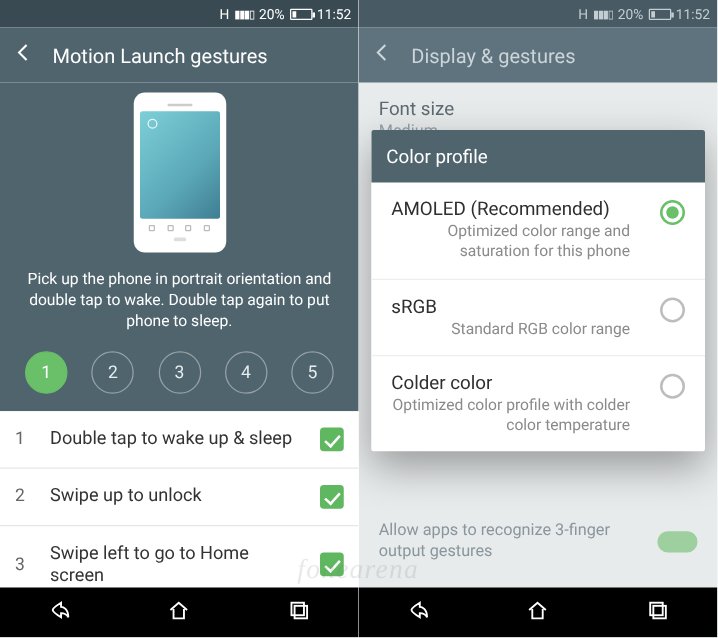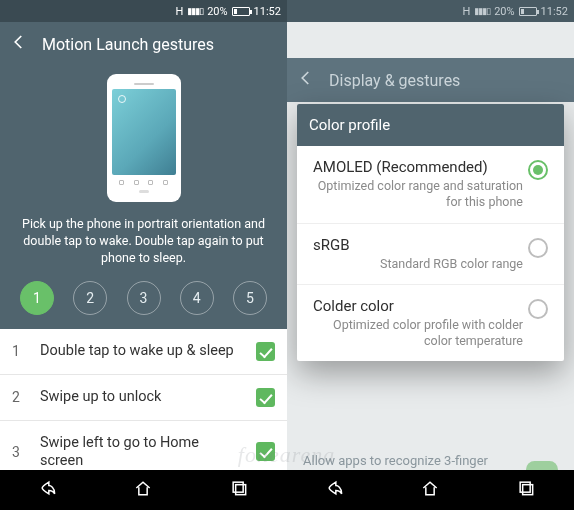--- a/index.html
+++ b/index.html
@@ -6,21 +6,21 @@
 body { background:#fff; width:574px; height:510px; overflow:hidden; position:relative; }
 .screens { display:flex; width:574px; height:510px; }
 .screen { width:287px; height:510px; position:relative; overflow:hidden; background:#fff; display:flex; flex-direction:column; }
 .statusbar { height:22px; background:#3a4a52; color:#fff; display:flex; align-items:center; justify-content:flex-end; padding:0 6px; font-size:11px; gap:4px; }
 .statusbar.dim { background:#485a63; color:#c4cdd2; }
 .statusbar .sig { font-size:9px; letter-spacing:-1px; }
 .statusbar .bat { display:inline-block; width:18px; height:9px; border:1px solid currentColor; border-radius:1px; position:relative; }
 .statusbar .bat::after { content:''; position:absolute; right:-3px; top:2px; width:2px; height:4px; background:currentColor; }
 .statusbar .bat .fill { position:absolute; left:1px; top:1px; bottom:1px; width:20%; background:currentColor; }
 .appbar { height:44px; background:#50646e; color:#fff; display:flex; align-items:center; padding:0 10px; gap:14px; font-size:16px; }
-.appbar.dim { background:#5e737e; color:#cbd5da;margin-top:36px; }
+.appbar.dim { background:#5e737e; color:#cbd5da; }
 .appbar .back svg { width:18px; height:18px; fill:none; stroke:currentColor; stroke-width:2.2; }
 .hero { background:#50646e; color:#fff; text-align:center; padding:8px 12px 0; }
 .phone { width:74px; height:128px; background:#fff; border-radius:9px; margin:0 auto 8px; padding:9px 5px; display:flex; flex-direction:column; }
 .phone .spk { width:20px; height:2px; background:#ccc; border-radius:2px; margin:0 auto 4px; }
 .phone .scr { flex:1; background:linear-gradient(135deg,#7ccfd8,#5ba8b8 60%,#3f7e92); border-radius:2px; position:relative; }
 .phone .scr::before { content:''; position:absolute; left:6px; top:6px; width:6px; height:6px; border:1.5px solid rgba(255,255,255,.85); border-radius:50%; }
 .phone .dock { height:9px; display:flex; justify-content:space-around; align-items:center; margin-top:3px; padding:0 3px; }
 .phone .dock i { width:5px; height:5px; border:1px solid #bbb; border-radius:1px; }
 .phone .home { width:10px; height:3px; background:#ddd; border-radius:2px; margin:3px auto 0; }
 .hero-text { font-size:12.5px; line-height:1.35; text-align:center; padding:6px 2px 10px; }
@@ -38,21 +38,21 @@
 
 .backdrop { position:absolute; inset:0; background:#e8ebec; }
 .bd-section { padding:12px 16px 4px; color:#7c8a91; font-size:13.5px; }
 .bd-title { color:#5e6b72; font-size:15px; margin-bottom:2px; }
 .bd-sub { color:#95a2a9; font-size:13px; }
 .bd-row { padding:10px 16px; display:flex; align-items:center; justify-content:space-between; color:#8a969d; font-size:13px; line-height:1.3; }
 .bd-row .txt { flex:1; }
 .bd-row .sw { width:32px; height:17px; background:#9ecf9e; border-radius:9px; position:relative; flex-shrink:0; margin-left:10px; }
 .dialog { position:absolute; left:10px; right:10px; top:104px; background:#fff; box-shadow:0 12px 32px rgba(0,0,0,.35); border-radius:2px; overflow:hidden; }
 .dlg-head { background:#50646e; color:#fff; padding:12px 12px; font-size:15px; }
-.opt { padding:12px 16px 12px; border-bottom:1px solid #eee; display:flex; align-items:flex-start; gap:5px; }
+.opt { padding:12px 16px 12px; border-bottom:1px solid #eee; display:flex; align-items:flex-start; gap:24px; }
 .opt:last-child { border-bottom:none; }
 .opt .txt { flex:1; }
 .opt .t { color:#2f2f2f; font-size:15px; margin-bottom:2px; }
 .opt .d { color:#8a8a8a; font-size:12.5px; line-height:1.3;text-align:right; }
 .radio { width:20px; height:20px; border:2px solid #bdbdbd; border-radius:50%; flex-shrink:0; margin-top:2px; position:relative; }
 .radio.sel { border-color:#69c069; }
 .radio.sel::after { content:''; position:absolute; inset:3px; background:#69c069; border-radius:50%; }
 .watermark { position:absolute; bottom:42px; left:0; right:1px; text-align:center; font-size:22px; font-style:italic; color:rgba(120,130,135,.18); letter-spacing:1px; pointer-events:none; font-family:Georgia,serif; }
 </style>
 </head>

